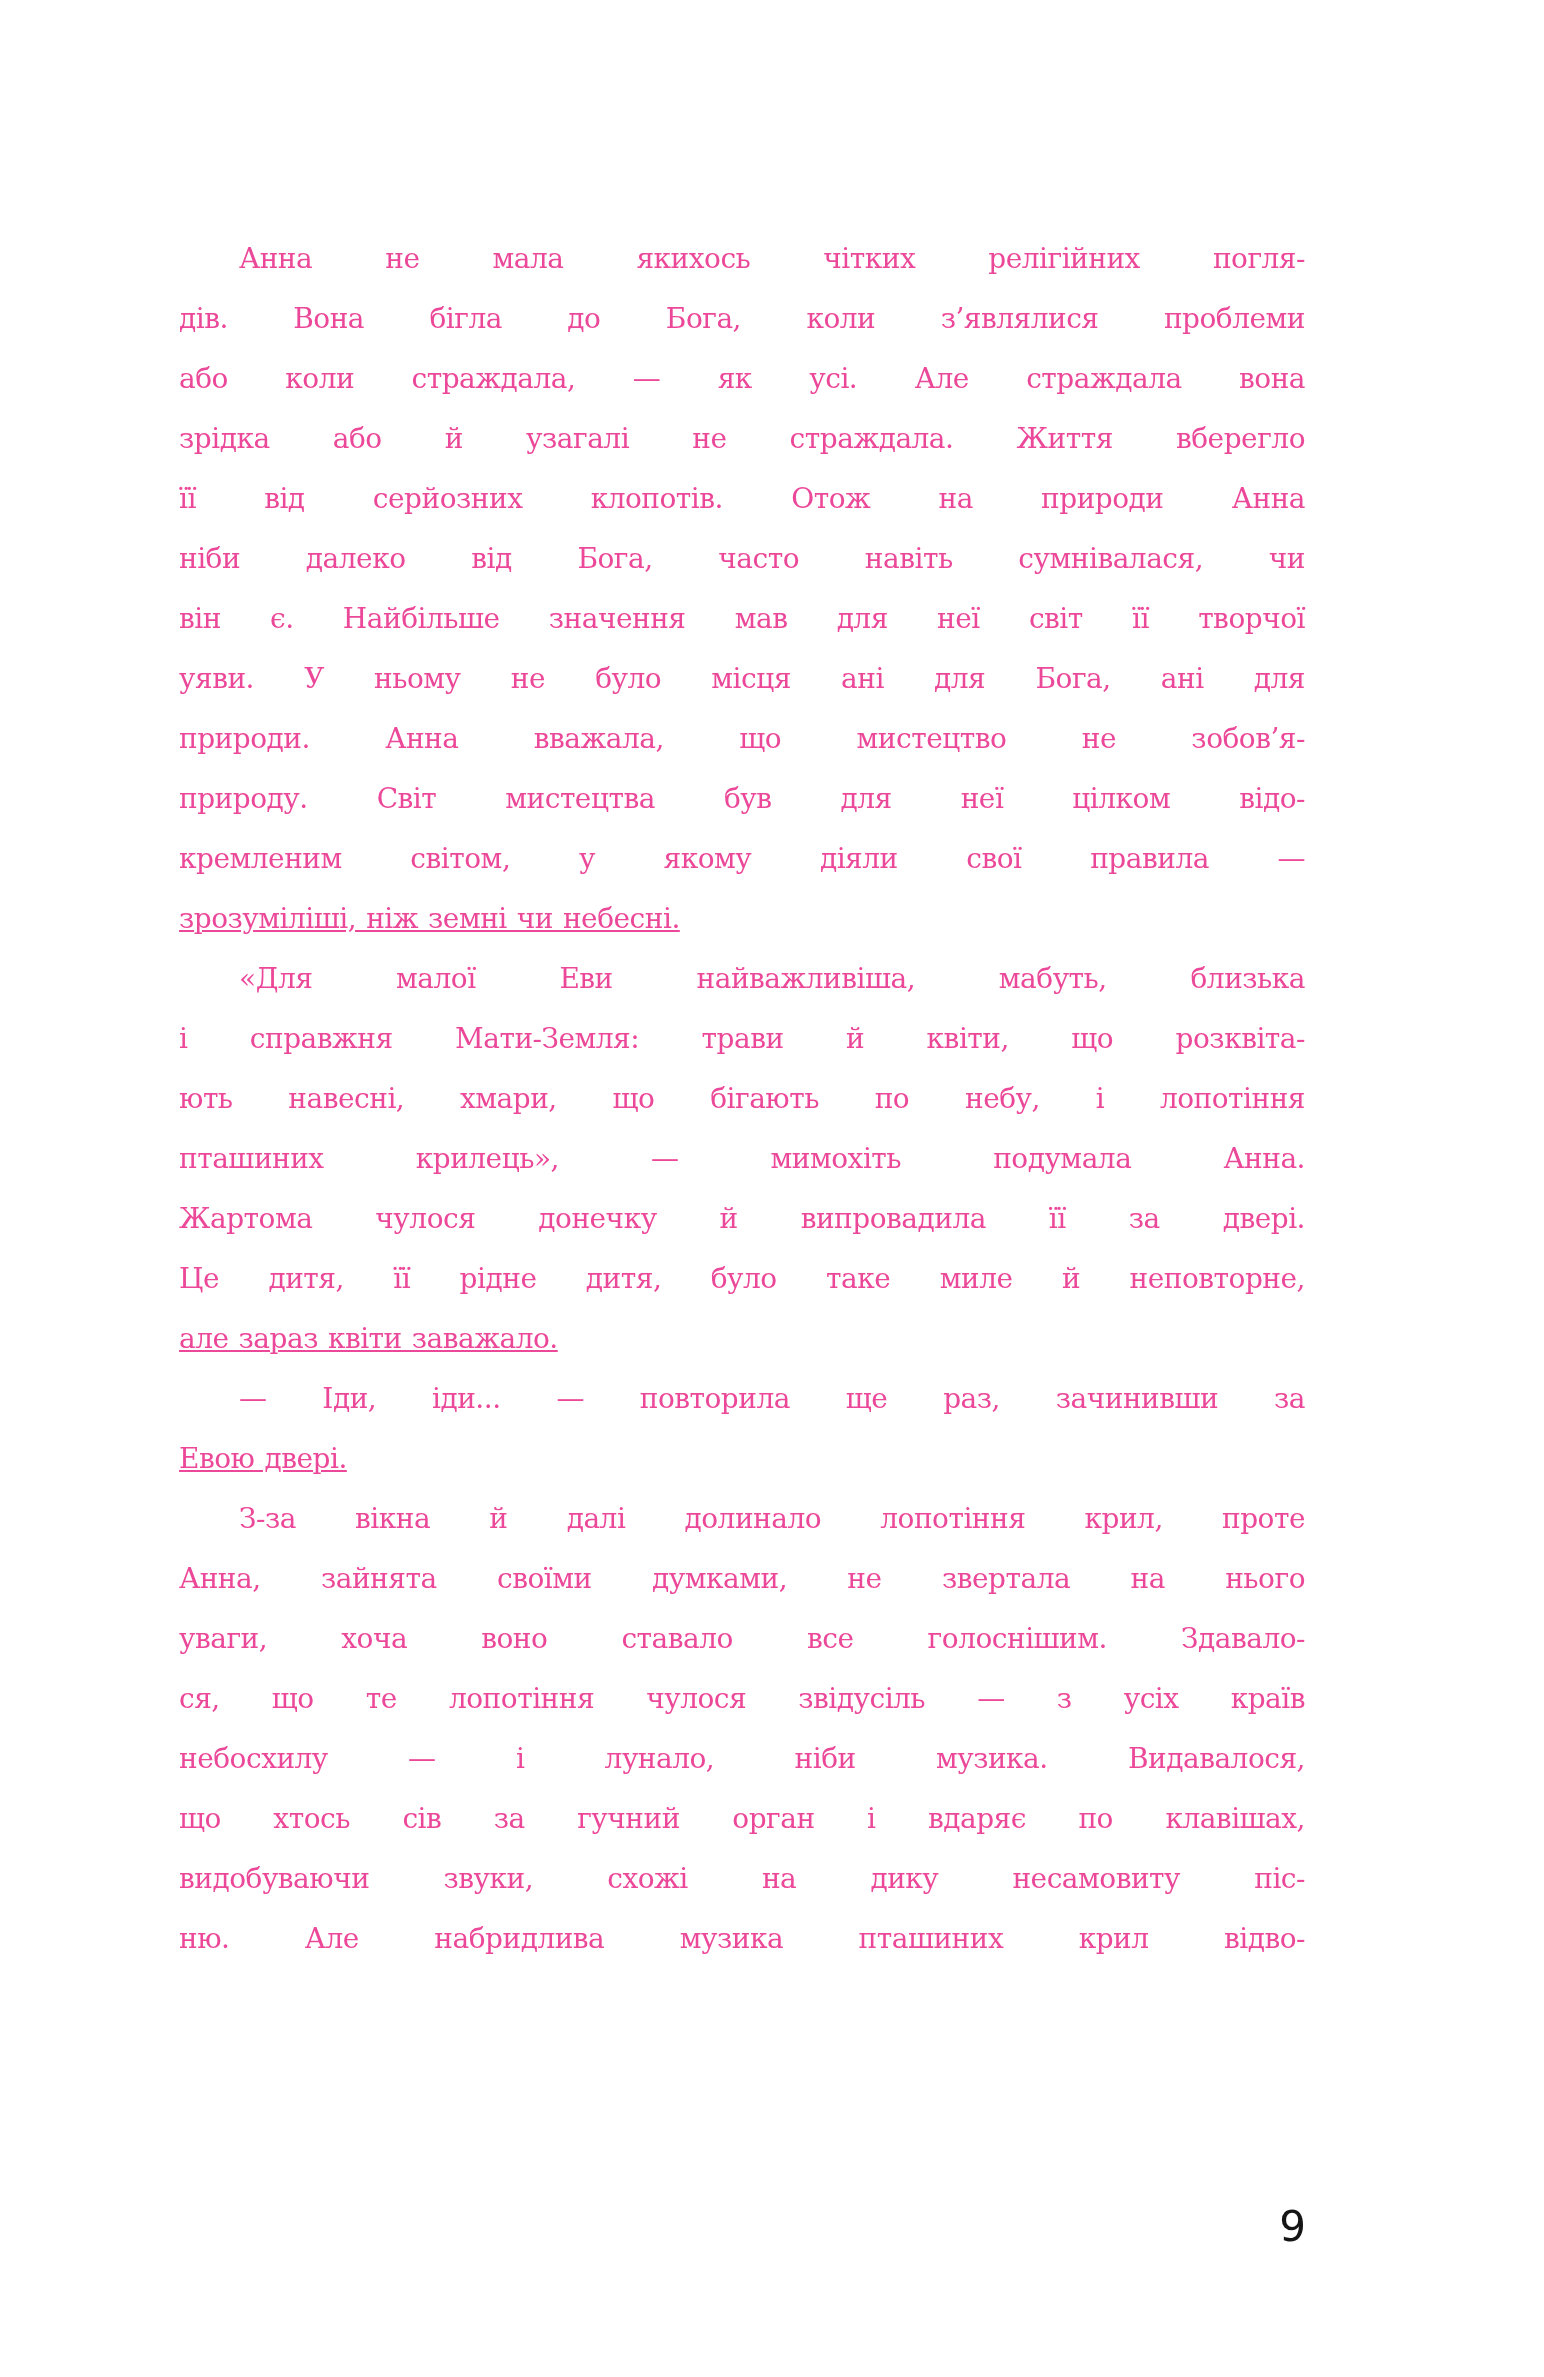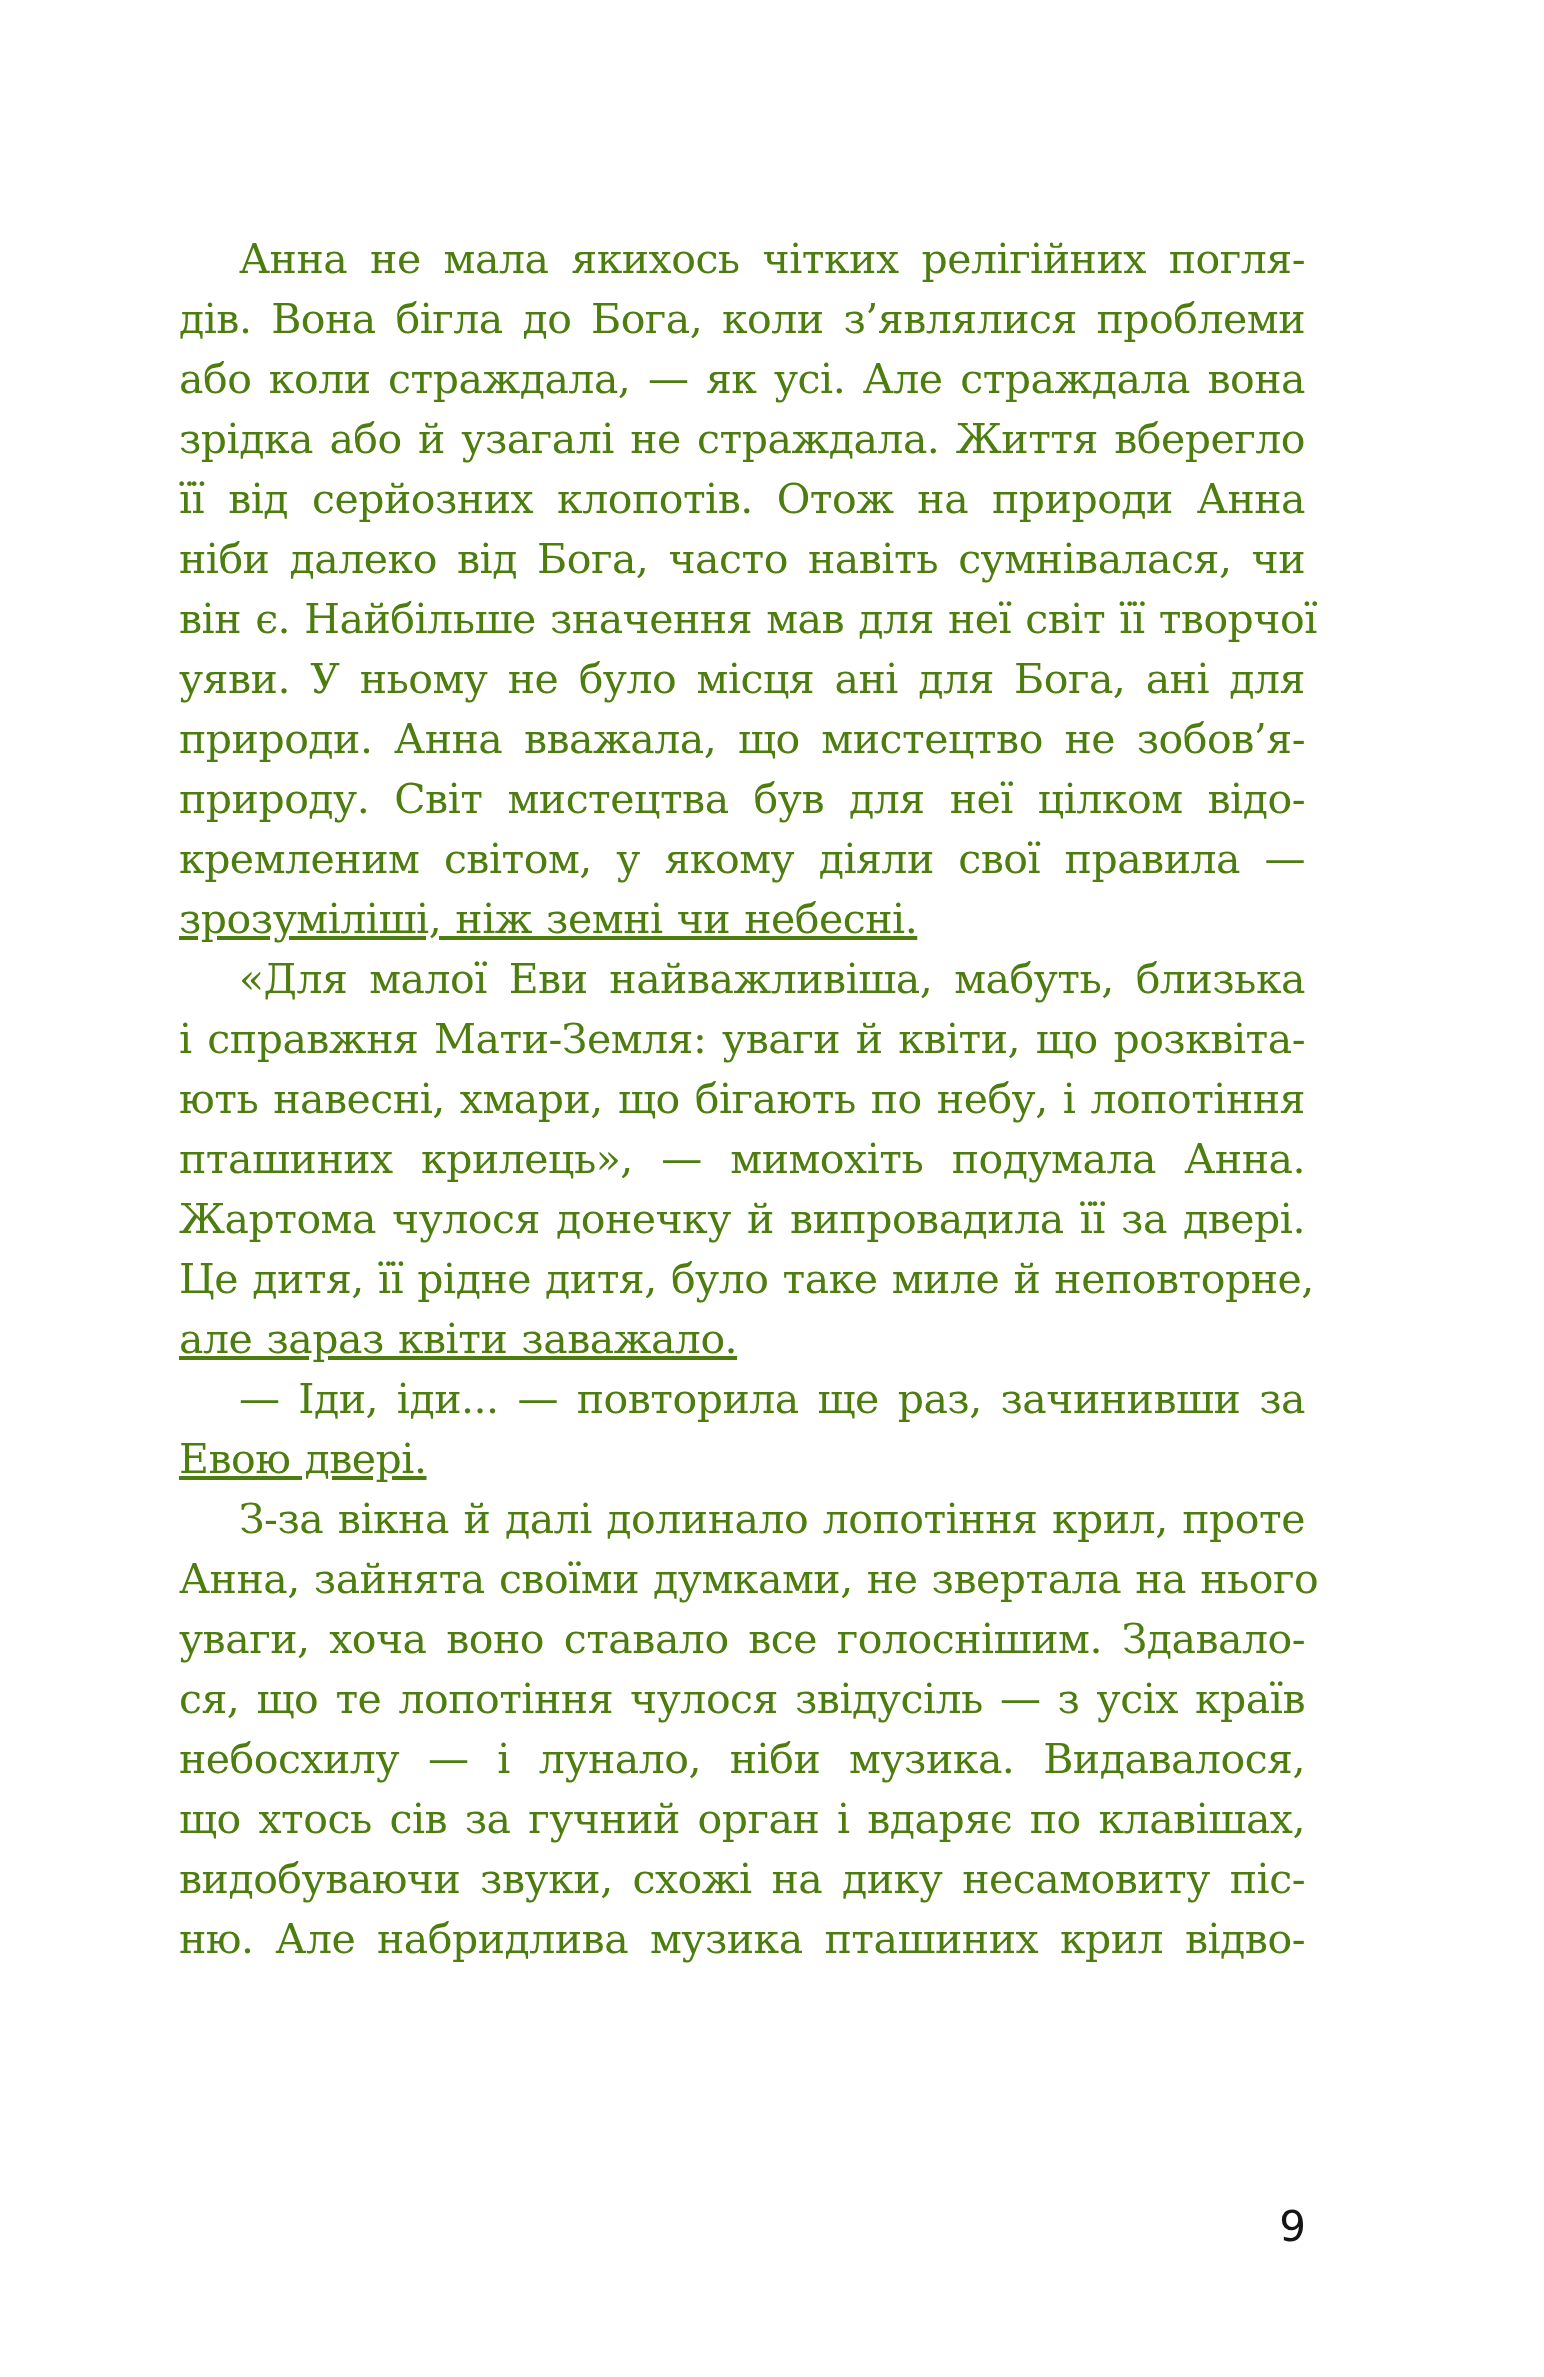--- a/index.html
+++ b/index.html
@@ -20,25 +20,25 @@
     width: 1545px;
     height: 2377px;
     background: #ffffff;
   }
   .text-block {
     position: absolute;
     left: 179px;
     top: 229px;
     width: 1126px;
     font-family: "DejaVu Serif", "Liberation Serif", serif;
-    font-size: 41px;
+    font-size: 28px;
     line-height: 60px;
     letter-spacing: -0.5px;
     word-spacing: 1.6px;
-    color: #4d7c0f;
+    color: #ec4899;
   }
   .line {
     display: block;
     height: 60px;
     white-space: nowrap;
     text-align: justify;
     text-align-last: justify;
   }
   .line.last {
     text-align-last: left;
@@ -70,21 +70,21 @@
     <span class="line">її від серйозних клопотів. Отож на природи Анна</span>
     <span class="line">ніби далеко від Бога, часто навіть сумнівалася, чи</span>
     <span class="line">він є. Найбільше значення мав для неї світ її творчої</span>
     <span class="line">уяви. У ньому не було місця ані для Бога, ані для</span>
     <span class="line">природи. Анна вважала, що мистецтво не зобов’я-</span>
     <span class="line">природу. Світ мистецтва був для неї цілком відо-</span>
     <span class="line">кремленим світом, у якому діяли свої правила —</span>
     <span class="line last">зрозуміліші, ніж земні чи небесні.</span>
 
     <span class="line indent">«Для малої Еви найважливіша, мабуть, близька</span>
-    <span class="line">і справжня Мати-Земля: уваги й квіти, що розквіта-</span>
+    <span class="line">і справжня Мати-Земля: трави й квіти, що розквіта-</span>
     <span class="line">ють навесні, хмари, що бігають по небу, і лопотіння</span>
     <span class="line">пташиних крилець», — мимохіть подумала Анна.</span>
     <span class="line">Жартома чулося донечку й випровадила її за двері.</span>
     <span class="line">Це дитя, її рідне дитя, було таке миле й неповторне,</span>
     <span class="line last">але зараз квіти заважало.</span>
 
     <span class="line indent">— Іди, іди... — повторила ще раз, зачинивши за</span>
     <span class="line last">Евою двері.</span>
 
     <span class="line indent">З-за вікна й далі долинало лопотіння крил, проте</span>

